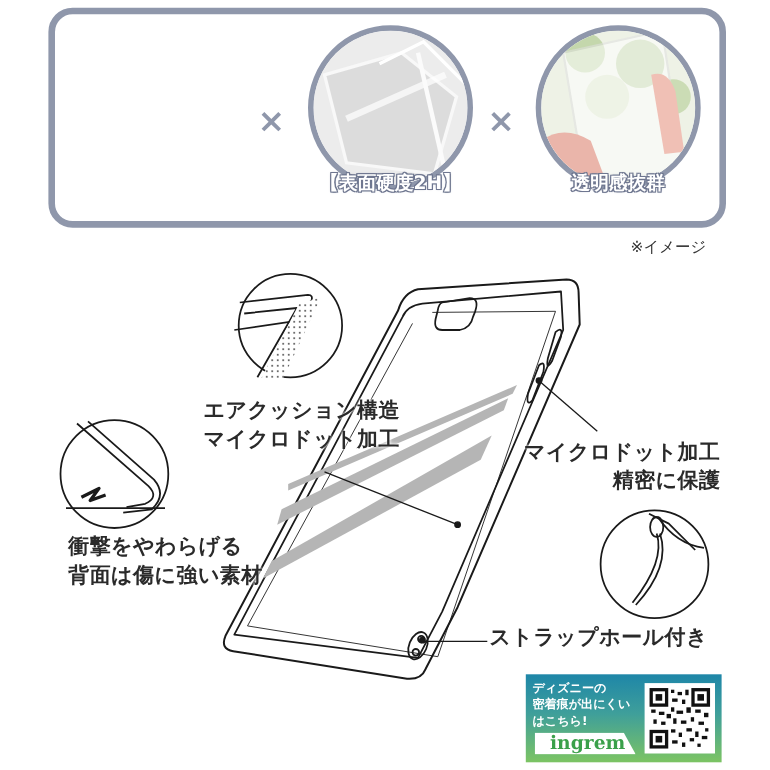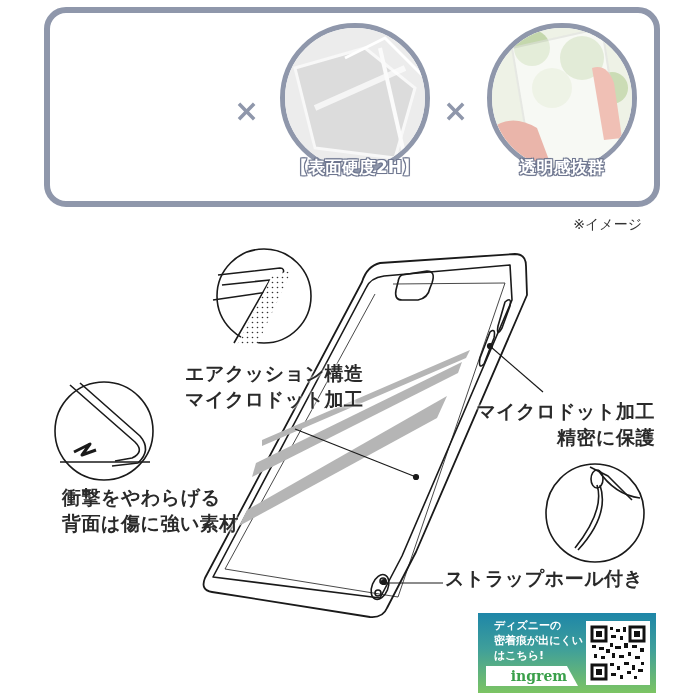--- a/index.html
+++ b/index.html
@@ -20,25 +20,25 @@
   .note { position: absolute; right: 58px; top: 216px; font-size: 14px; color: #333; }
 
   
   .callout { position: absolute; font-weight: bold; color: #2a2a2a; font-size: 19px; line-height: 26px;
              letter-spacing: 0.5px; text-shadow: 0 0 3px #fff, 0 0 3px #fff; }
   svg.draw { position: absolute; left: 0; top: 0; }
 
   
   .banner { position: absolute; left: 478px; top: 613px; width: 178px; height: 80px;
             background: linear-gradient(180deg, #1e86a8 0%, #3f9f9a 45%, #7cc463 100%); }
-  .banner-text { position: absolute; left: 16px; top: 5px; color: #fff; font-weight: bold;
+  .banner-text { position: absolute; left: 6px; top: 5px; color: #fff; font-weight: bold;
                  font-size: 11px; line-height: 15px; }
   .brand { position: absolute; left: 8px; top: 53px; width: 92px; height: 20px; background: #fff;
            clip-path: polygon(0 0, 88% 0, 100% 100%, 0 100%); color: #3aa04a; font-weight: bold;
-           font-family: "DejaVu Serif", serif; font-size: 14px; line-height: 20px; text-indent: 14px; text-align: center; }
+           font-family: "DejaVu Serif", serif; font-size: 17px; line-height: 20px; text-indent: 14px; }
   .qr { position: absolute; left: 108px; top: 8px; width: 64px; height: 64px; background: #fff; }
 </style>
 </head>
 <body>
 
 <div class="panel">
 
   <div class="times" style="left:184px;">×</div>
 
   <div class="feature" style="left:230px;">

